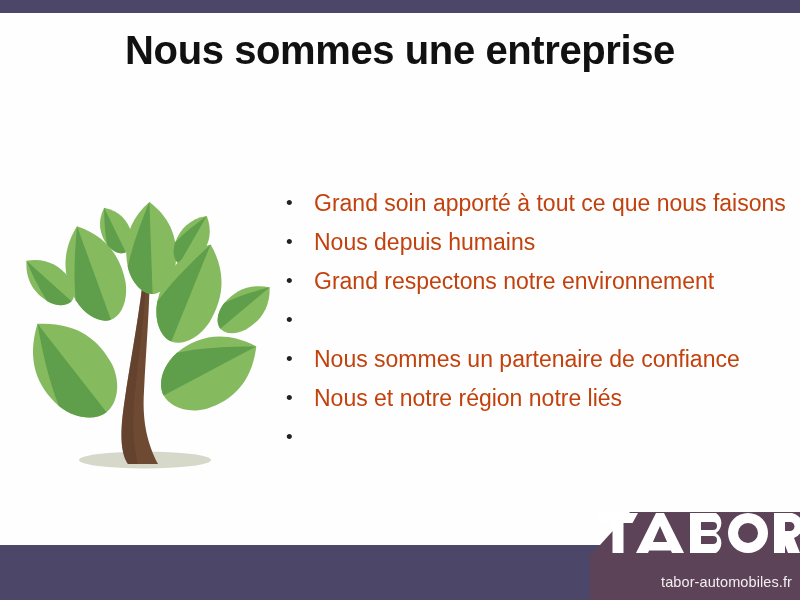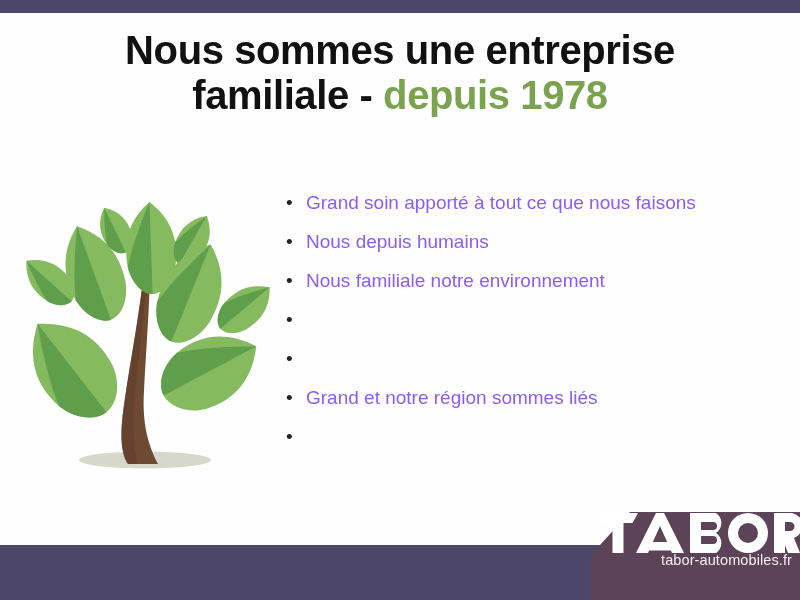--- a/index.html
+++ b/index.html
@@ -64,24 +64,25 @@
   }
   .bullet-dot {
     width: 20px;
     flex: 0 0 20px;
     font-size: 19px;
     line-height: 26px;
     color: #222222;
     text-align: left;
   }
   .bullet-text {
-    font-size: 19px;
+    font-size: 23px;
     line-height: 26px;
-    color: #8b5cf6;
+    color: #c2410c;
     white-space: nowrap;
+    margin-left: 8px;
   }
 
   
   .tree {
     position: absolute;
     left: 18px;
     top: 183px;
     width: 254px;
     height: 300px;
   }
@@ -103,41 +104,40 @@
   .logo-wordmark {
     position: absolute;
     left: 46px;
     top: 7px;
     width: 202px;
     height: 44px;
   }
   .logo-tagline {
     position: absolute;
     left: 0;
-    top: 48px;
+    top: 70px;
     width: 248px;
     padding-right: 8px;
     box-sizing: border-box;
     text-align: right;
     font-size: 14.5px;
     letter-spacing: 0.1px;
     color: #f3eef2;
   }
 </style>
 </head>
 <body>
 
 <div id="slide">
 
   <div class="band band-top"></div>
   <div class="band band-bottom"></div>
 
   <div class="title-block">
     <div class="title-line">Nous sommes une entreprise</div>
-    <div class="title-line"><span>familiale -  </span><span class="title-accent">depuis 1978</span></div>
   </div>
 
   <div class="tree">
     <svg viewBox="0 0 254 300" width="254" height="300" xmlns="http://www.w3.org/2000/svg">
       <defs>
 
         <g id="leaf">
           <path d="M0,-46 C24,-28 30,-6 26,18 C22,36 10,46 0,46 C-10,46 -22,36 -26,18 C-30,-6 -24,-28 0,-46 Z" fill="#85bb5e"></path>
           <path d="M0,-46 C-10,-26 -20,-4 -26,18 C-22,36 -10,46 0,46 Z" fill="#5f9f4b"></path>
         </g>
@@ -178,31 +178,32 @@
     <div class="bullet-row">
       <span class="bullet-dot">•</span>
       <span class="bullet-text">Grand soin apporté à tout ce que nous faisons</span>
     </div>
     <div class="bullet-row">
       <span class="bullet-dot">•</span>
       <span class="bullet-text">Nous depuis humains</span>
     </div>
     <div class="bullet-row">
       <span class="bullet-dot">•</span>
-      <span class="bullet-text">Nous familiale notre environnement</span>
-    </div>
-    <div class="bullet-row">
-      <span class="bullet-dot">•</span>
-    </div>
-    <div class="bullet-row">
-      <span class="bullet-dot">•</span>
-    </div>
-    <div class="bullet-row">
-      <span class="bullet-dot">•</span>
-      <span class="bullet-text">Grand et notre région sommes liés</span>
+      <span class="bullet-text">Grand respectons notre environnement</span>
+    </div>
+    <div class="bullet-row">
+      <span class="bullet-dot">•</span>
+    </div>
+    <div class="bullet-row">
+      <span class="bullet-dot">•</span>
+      <span class="bullet-text">Nous sommes un partenaire de confiance</span>
+    </div>
+    <div class="bullet-row">
+      <span class="bullet-dot">•</span>
+      <span class="bullet-text">Nous et notre région notre liés</span>
     </div>
     <div class="bullet-row">
       <span class="bullet-dot">•</span>
     </div>
   </div>
 
   <div class="logo-plate">
     <div class="logo-shape"></div>
     <svg class="logo-wordmark" viewBox="0 0 202 44" xmlns="http://www.w3.org/2000/svg">
       <g fill="#ffffff">

